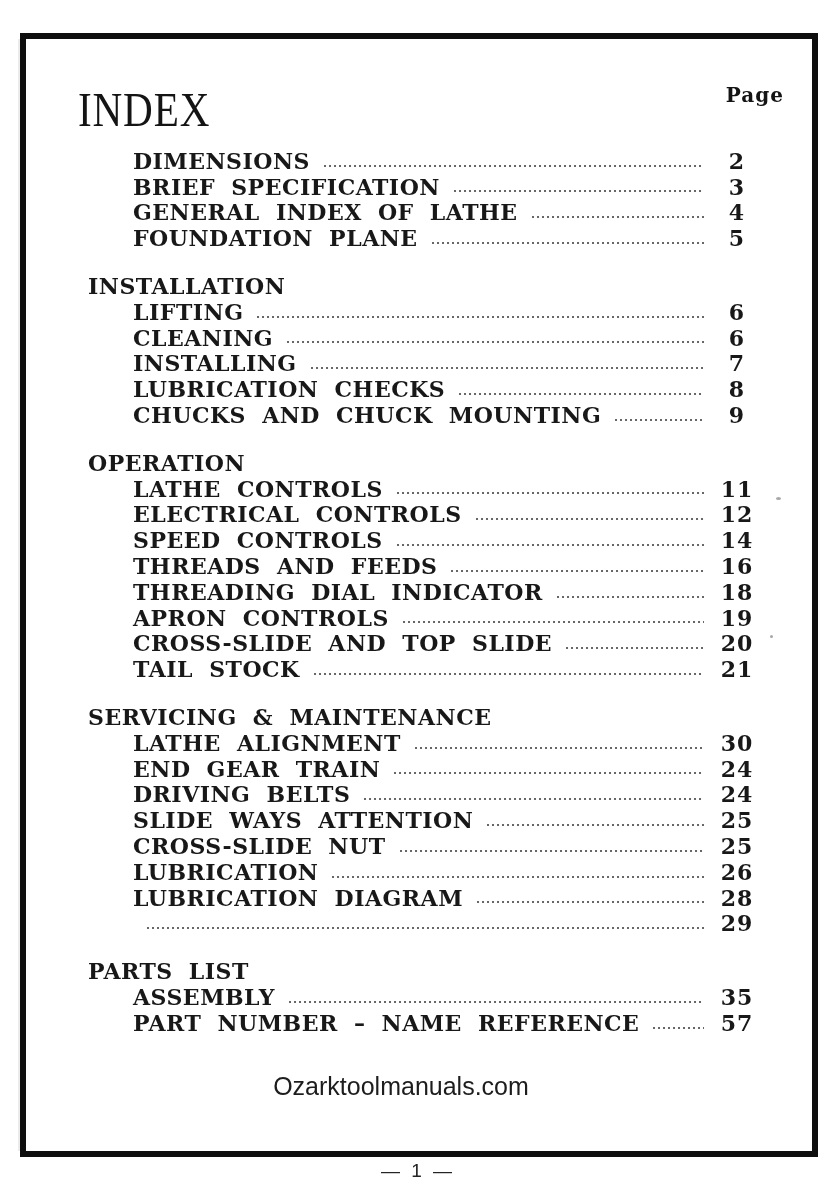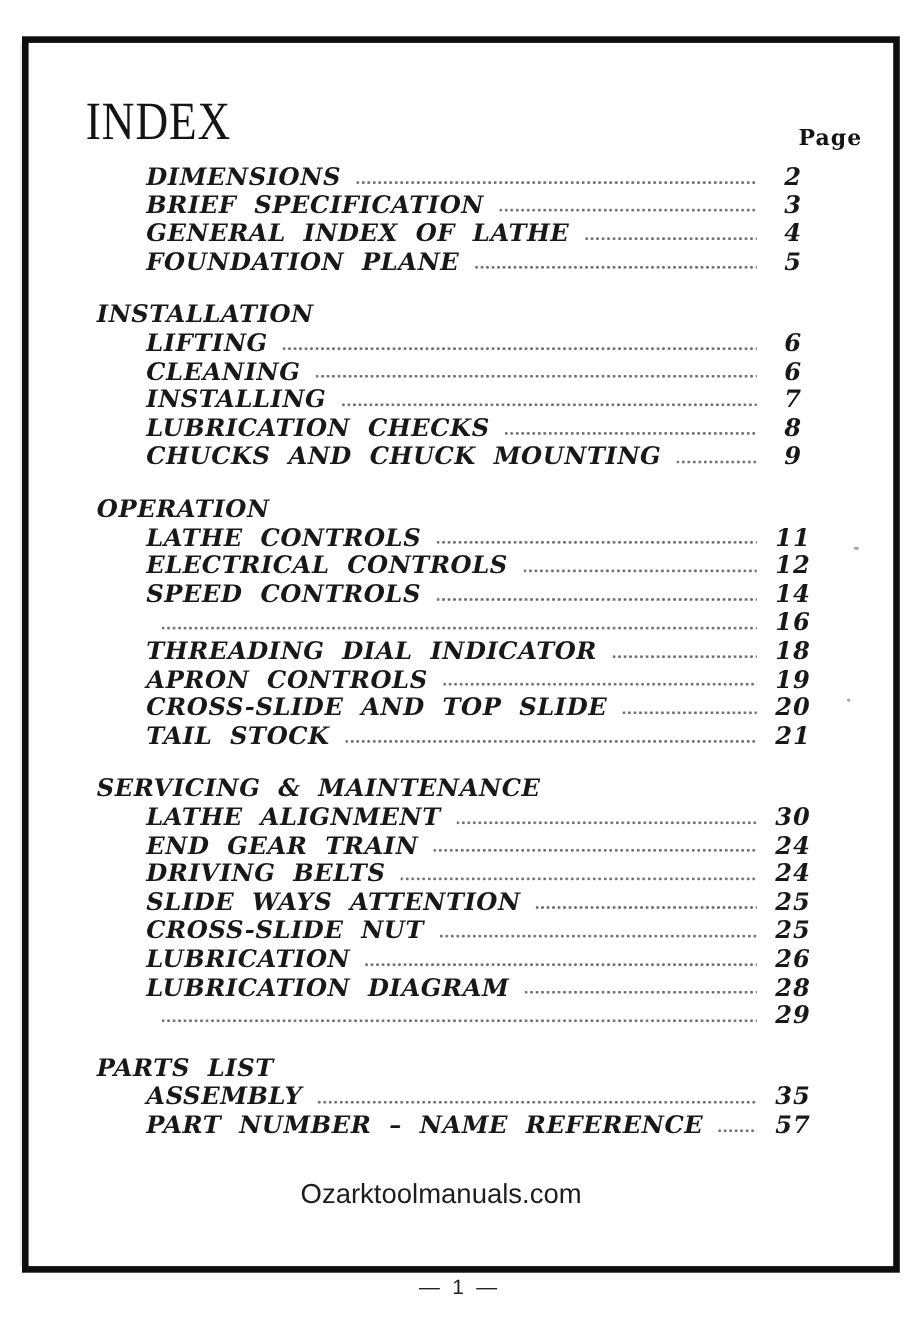--- a/index.html
+++ b/index.html
@@ -20,40 +20,40 @@
   }
   
   .page-frame::before {
     content: "";
     position: absolute; left: -8px; top: 0; width: 2px; height: 100%;
     background: rgba(0,0,0,0.08);
   }
   .title-row {
     display: flex;
     justify-content: space-between;
-    align-items: flex-end;
+    align-items: flex-start;
     margin: 44px 28px 0 52px;
   }
   .page-title {
     font-family: "Liberation Serif", serif;
     font-size: 49px;
     font-weight: 500;
     letter-spacing: 1px;
     color: #141414;
     transform: scaleX(0.84);
     transform-origin: left bottom;
     line-height: 1.1;
   }
   .page-col-label {
     font-size: 20px;
     font-weight: bold;
     letter-spacing: 1px;
     color: #141414;
   }
-  .toc { margin-top: 12px; padding-right: 68px; font-style: italic; }
+  .toc { margin-top: 12px; padding-right: 52px; }
   .toc-section.with-heading { margin-top: 22px; }
   .section-heading {
     margin-left: 62px;
     font-size: 22px;
     font-weight: bold;
     letter-spacing: 0.5px;
     word-spacing: 8px;
     line-height: 25.8px;
     color: #181818;
     white-space: nowrap;
@@ -187,20 +187,21 @@
           <span class="toc-label">ELECTRICAL CONTROLS</span>
           <span class="leader"></span>
           <span class="toc-page">12</span>
         </div>
         <div class="toc-row">
           <span class="toc-label">SPEED CONTROLS</span>
           <span class="leader"></span>
           <span class="toc-page">14</span>
         </div>
         <div class="toc-row">
+          <span class="toc-label">THREADS AND FEEDS</span>
           <span class="leader"></span>
           <span class="toc-page">16</span>
         </div>
         <div class="toc-row">
           <span class="toc-label">THREADING DIAL INDICATOR</span>
           <span class="leader"></span>
           <span class="toc-page">18</span>
         </div>
         <div class="toc-row">
           <span class="toc-label">APRON CONTROLS</span>

